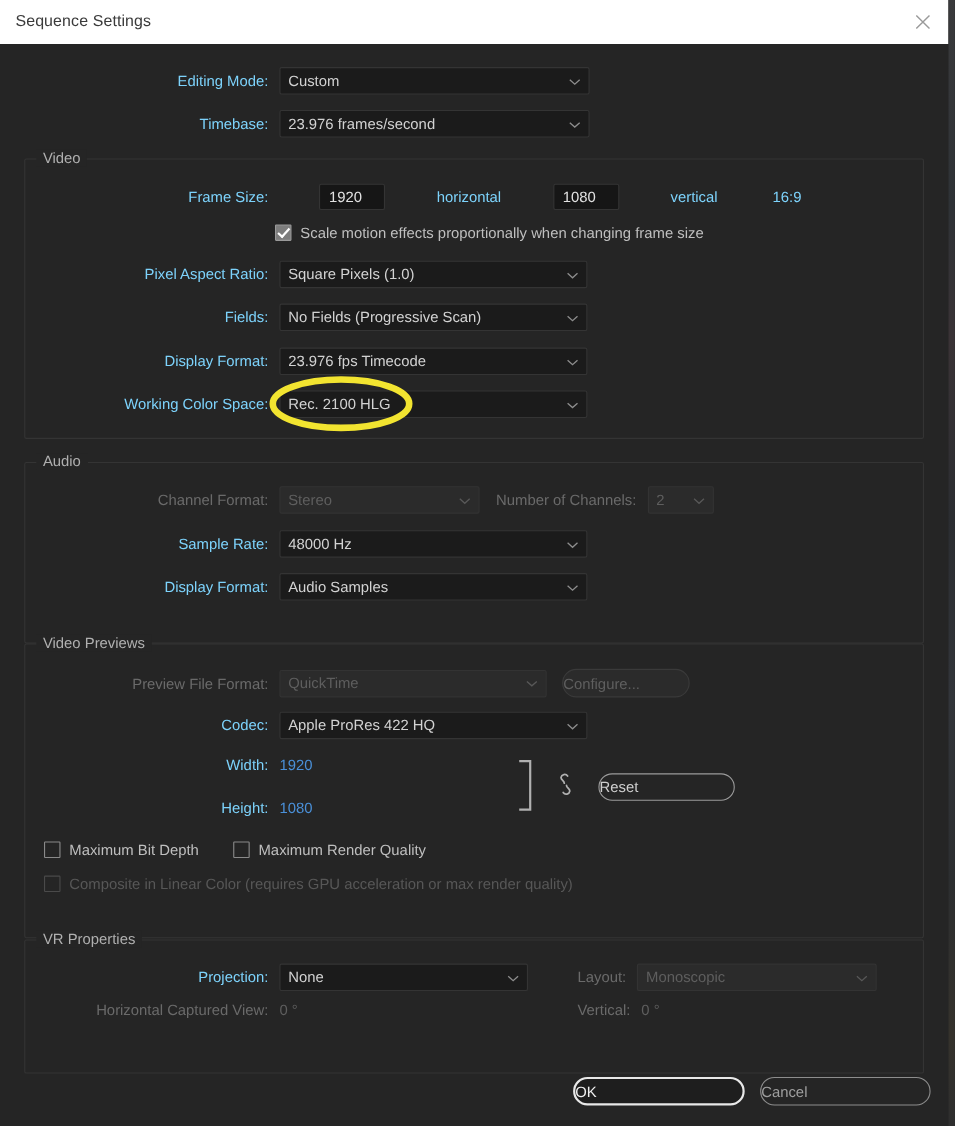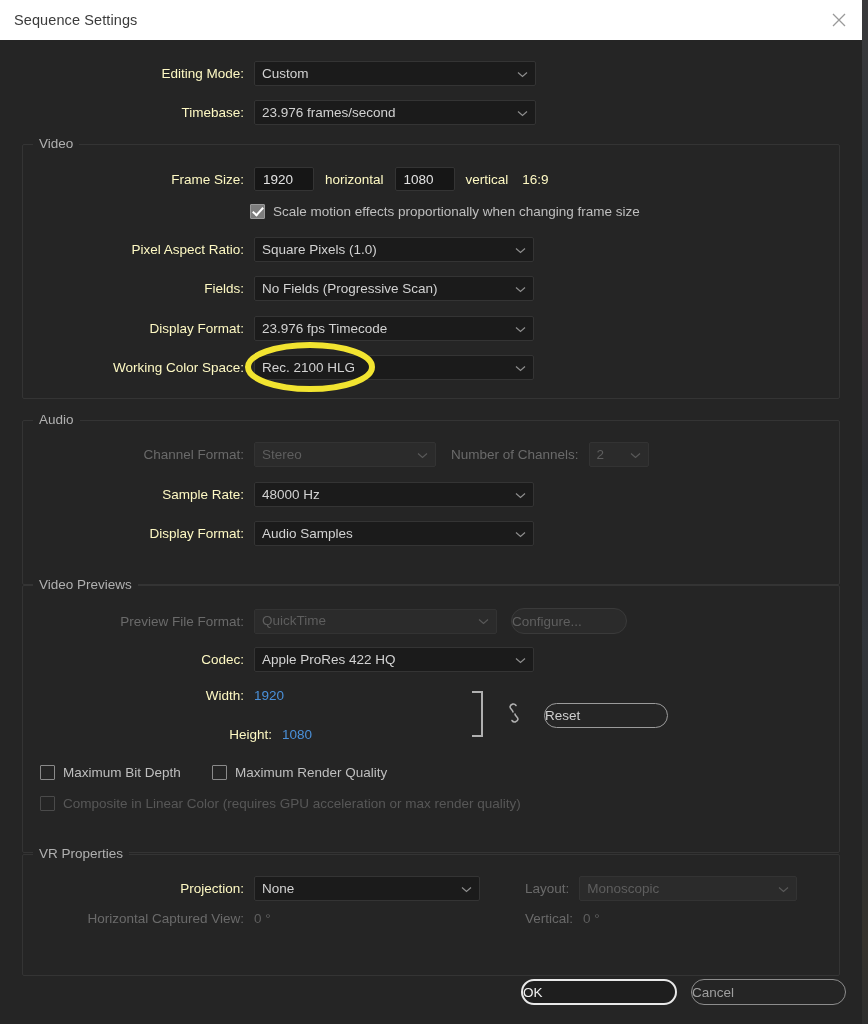--- a/index.html
+++ b/index.html
@@ -68,21 +68,21 @@
     font-size: 13.5px;
   }
 
   .row {
     position: absolute;
     display: flex;
     align-items: center;
     white-space: nowrap;
   }
   .lbl {
-    color: #fef9c3;
+    color: #7dd3fc;
     font-size: 13.5px;
     text-align: right;
     white-space: nowrap;
   }
   .lbl.dim { color: #6a6a6a; }
 
   
   .combo {
     position: relative;
     box-sizing: border-box;
@@ -246,21 +246,21 @@
               <path d="M1 1.5 L5.5 5.5 L10 1.5" stroke="#8d8d8d" stroke-width="1.2" fill="none"></path>
             </svg>
         </span>
       </div>
     </div>
 
     <div class="group" style="left:22px; top:104px; width:818px; height:255px;">
       <div class="legend">Video</div>
     </div>
 
-    <div class="row" style="left:0; top:127px;">
+    <div class="row" style="left:0; top:127px;gap:36px;">
       <div class="lbl" style="width:244px;">Frame Size:</div>
       <div class="numfield" style="width:60px; margin-left:10px;">
         <span>1920</span>
       </div>
       <div class="lbl" style="margin-left:11px;">horizontal</div>
       <div class="numfield" style="width:60px; margin-left:11px;">
         <span>1080</span>
       </div>
       <div class="lbl" style="margin-left:11px;">vertical</div>
       <div class="lbl" style="margin-left:14px;">16:9</div>
@@ -404,21 +404,21 @@
         </span>
       </div>
     </div>
 
     <div class="row" style="left:0; top:648px;">
       <div class="lbl" style="width:244px;">Width:</div>
       <div class="blueval" style="margin-left:10px;">1920</div>
     </div>
 
     <div class="row" style="left:0; top:687px;">
-      <div class="lbl" style="width:244px;margin-left:28px;">Height:</div>
+      <div class="lbl" style="width:244px;">Height:</div>
       <div class="blueval" style="margin-left:10px;">1080</div>
     </div>
 
     <div id="link-bracket" style="left:470px; top:650px;">
       <svg width="18" height="48" viewBox="0 0 18 48">
         <path d="M2 2 L12 2 L12 24 M12 24 L12 46 L2 46" stroke="#b0b0b0" stroke-width="2" fill="none"></path>
       </svg>
     </div>
     <div id="link-icon" style="left:506px; top:662px;">
       <svg width="16" height="22" viewBox="0 0 16 22">

